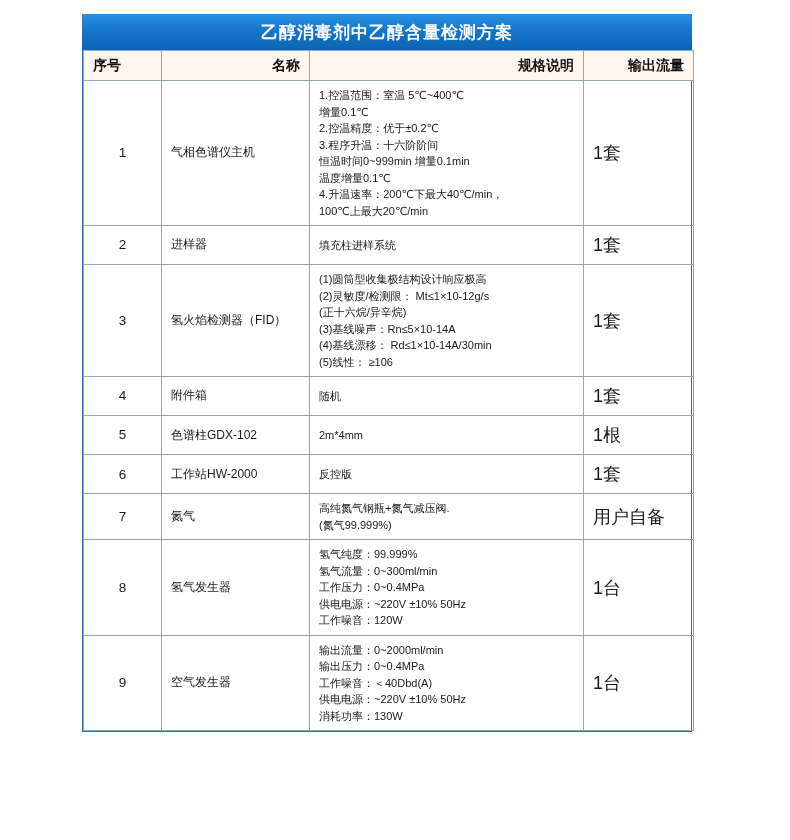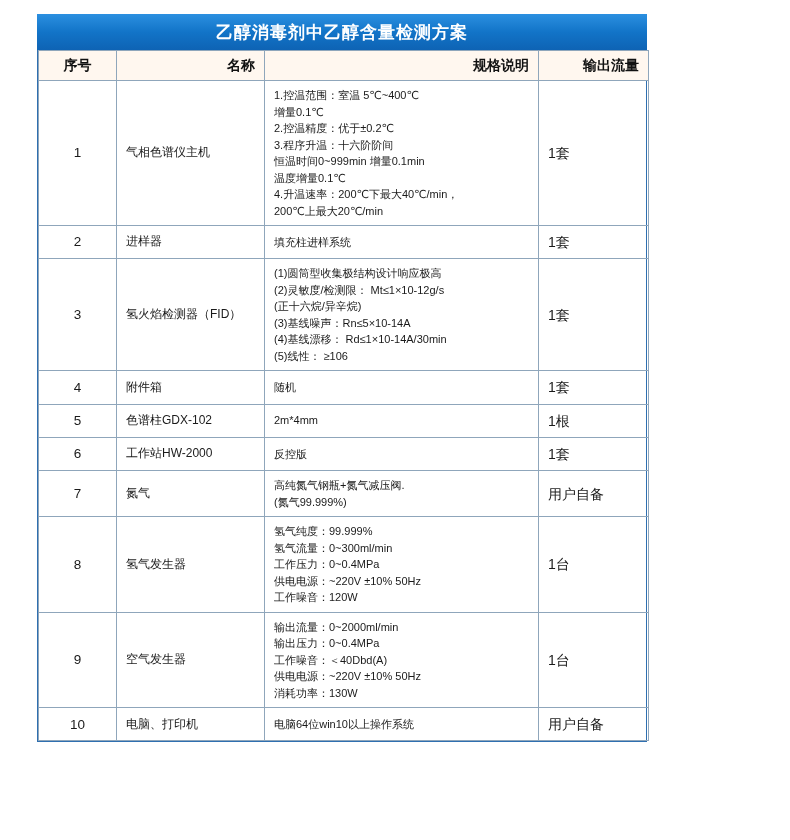--- a/index.html
+++ b/index.html
@@ -12,21 +12,21 @@
     height: 840px;
     font-family: "Liberation Sans", "DejaVu Sans", sans-serif;
     color: #1a1a1a;
     -webkit-font-smoothing: antialiased;
   }
   .page {
     width: 790px;
     height: 840px;
     position: relative;
     box-sizing: border-box;
-    padding: 14px 90px 0 37px;
+    padding: 14px 90px 0 82px;
   }
   .table-wrap {
     width: 610px;
     border: 1px solid #2f6fb0;
     border-top: none;
     box-sizing: border-box;
   }
   .title-bar {
     width: 610px;
     height: 36px;
@@ -60,35 +60,35 @@
   }
   thead th {
     background: #fff7ef;
     font-weight: bold;
     font-size: 14px;
     height: 30px;
     padding: 4px 9px;
     text-align: right;
     color: #111;
   }
-  thead th.center { text-align: center; }
+  thead th.center { text-align: left; }
 
   td.idx {
     text-align: center;
     font-size: 13.5px;
   }
   td.name {
     font-size: 12px;
   }
   td.spec {
     font-size: 11px;
     line-height: 1.5;
   }
   td.unit {
-    font-size: 14px;
+    font-size: 18px;
   }
   .spec-line { display: block; white-space: pre-wrap; }
 </style>
 </head>
 <body>
 
 <div class="page">
   <div class="title-bar">
     <span>乙醇消毒剂中乙醇含量检测方案</span>
   </div>
@@ -113,21 +113,21 @@
             <td class="idx">1</td>
             <td class="name">气相色谱仪主机</td>
             <td class="spec">
               <span class="spec-line">1.控温范围：室温 5℃~400℃</span>
               <span class="spec-line">增量0.1℃</span>
               <span class="spec-line">2.控温精度：优于±0.2℃</span>
               <span class="spec-line">3.程序升温：十六阶阶间</span>
               <span class="spec-line">恒温时间0~999min 增量0.1min</span>
               <span class="spec-line">温度增量0.1℃</span>
               <span class="spec-line">4.升温速率：200℃下最大40℃/min，</span>
-              <span class="spec-line">200℃上最大20℃/min</span>
+              <span class="spec-line">100℃上最大20℃/min</span>
             </td>
             <td class="unit">1套</td>
           </tr>
           <tr>
             <td class="idx">2</td>
             <td class="name">进样器</td>
             <td class="spec">
               <span class="spec-line">填充柱进样系统</span>
             </td>
             <td class="unit">1套</td>
@@ -195,24 +195,16 @@
             <td class="name">空气发生器</td>
             <td class="spec">
               <span class="spec-line">输出流量：0~2000ml/min</span>
               <span class="spec-line">输出压力：0~0.4MPa</span>
               <span class="spec-line">工作噪音：＜40Dbd(A)</span>
               <span class="spec-line">供电电源：~220V ±10% 50Hz</span>
               <span class="spec-line">消耗功率：130W</span>
             </td>
             <td class="unit">1台</td>
           </tr>
-          <tr>
-            <td class="idx">10</td>
-            <td class="name">电脑、打印机</td>
-            <td class="spec">
-              <span class="spec-line">电脑64位win10以上操作系统</span>
-            </td>
-            <td class="unit">用户自备</td>
-          </tr>
         </tbody>
     </table>
   </div>
 </div>
 
 </body></html>

